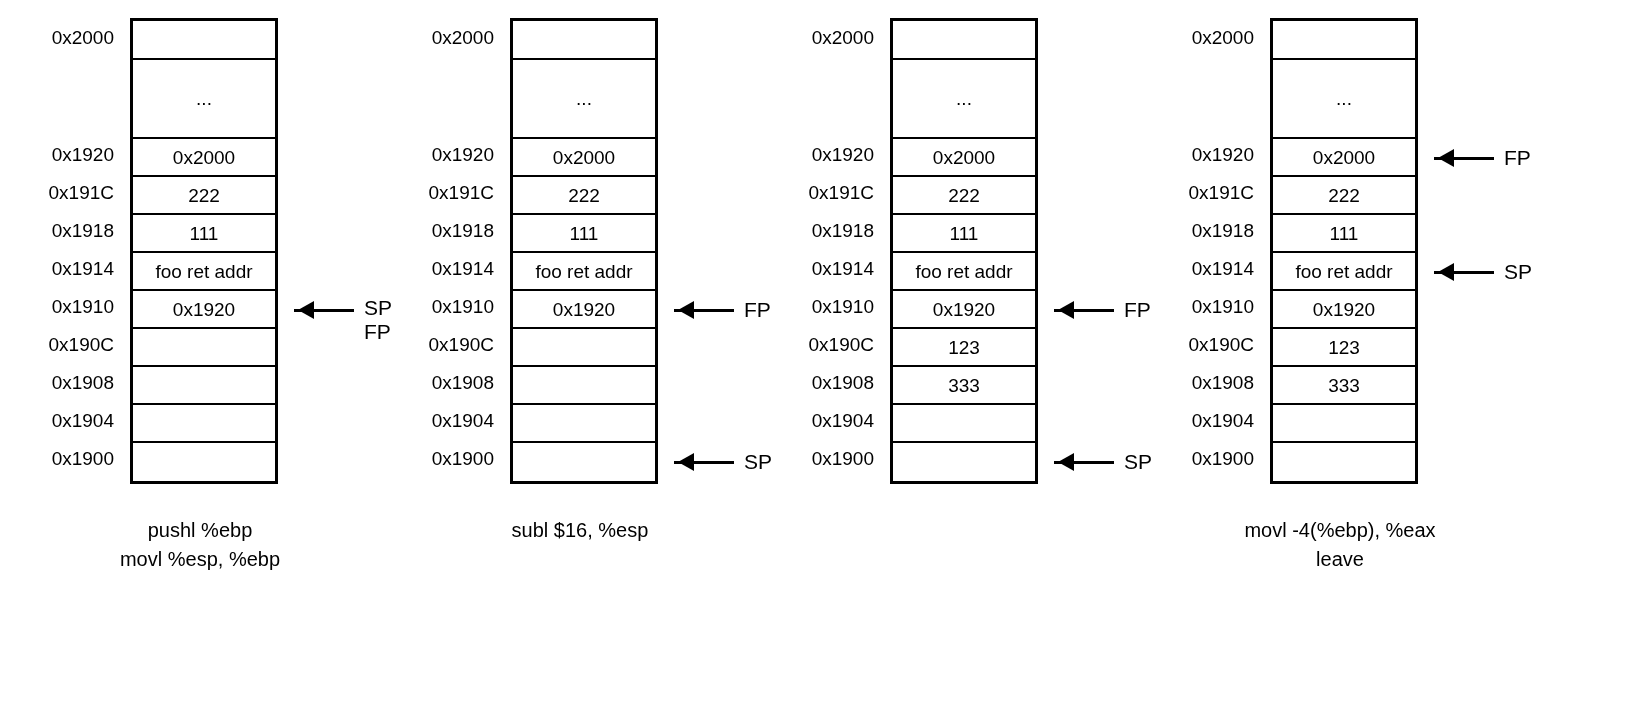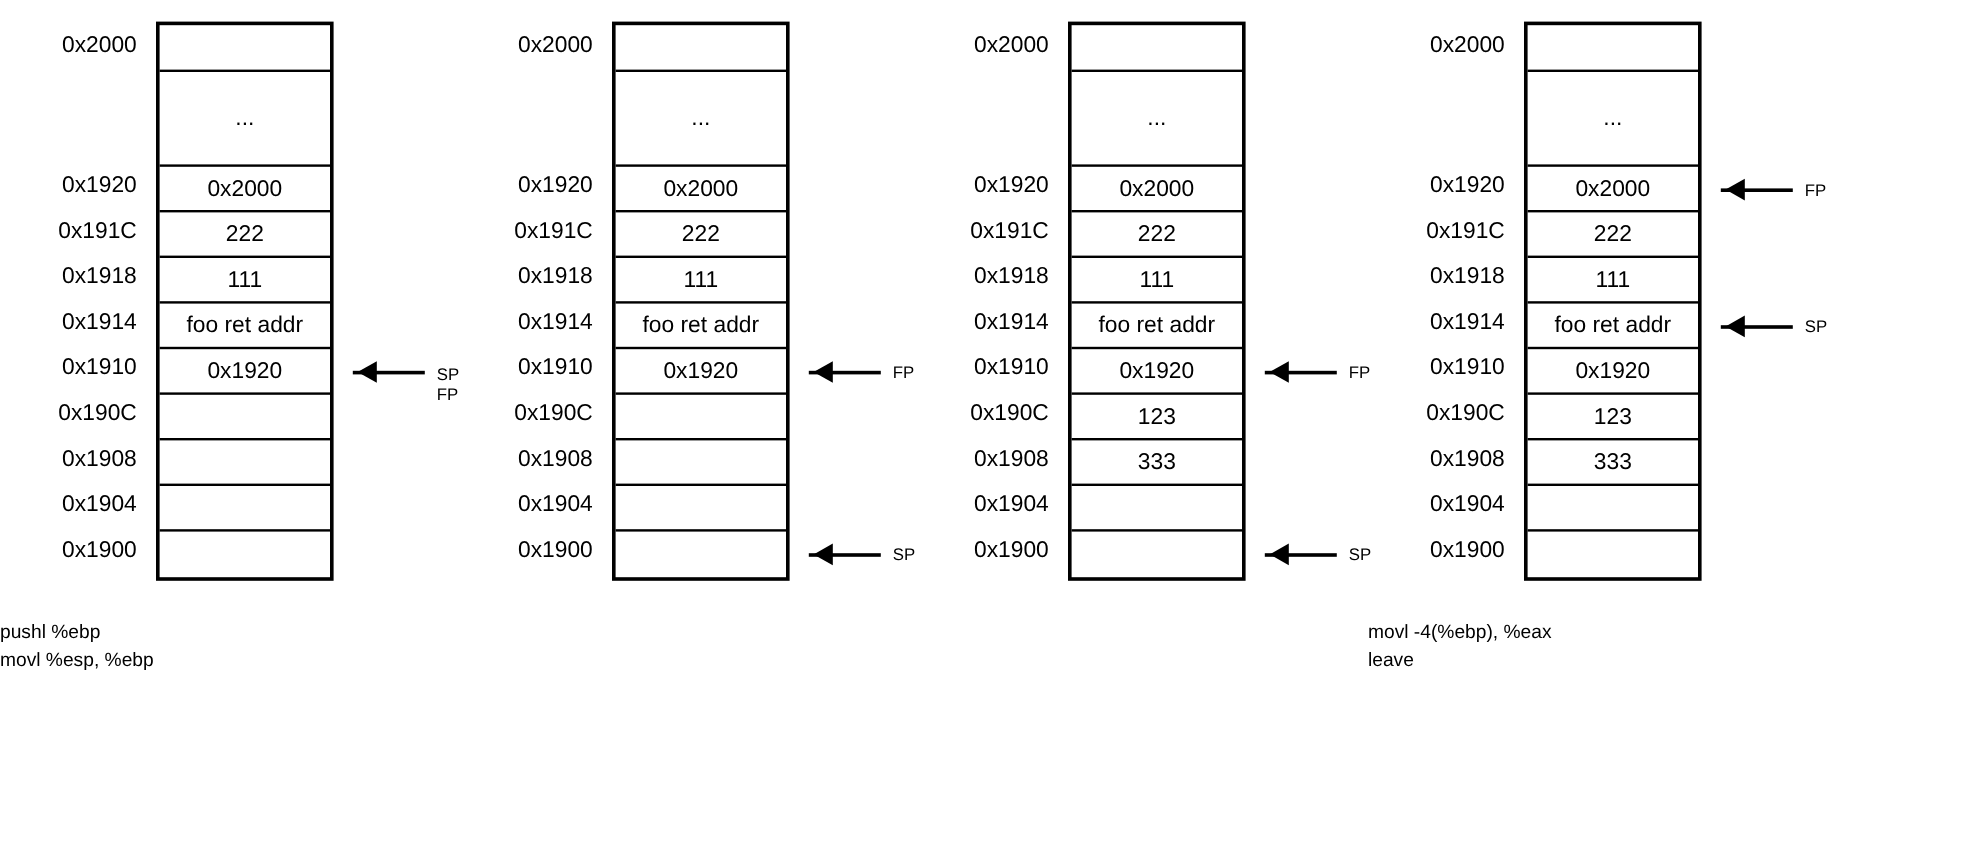--- a/index.html
+++ b/index.html
@@ -97,35 +97,35 @@
     left: 4px;
     top: 50%;
     transform: translateY(-50%);
     width: 0;
     height: 0;
     border-top: 9px solid transparent;
     border-bottom: 9px solid transparent;
     border-right: 16px solid #000;
   }
   .arrow .label {
-    font-size: 14px;
+    font-size: 21px;
     line-height: 1.15;
     margin-left: 10px;
     white-space: pre-line;
     text-align: left;
   }
   .arrow.two-line .label { margin-top: 20px; }
 
   
   .caption {
     position: absolute;
     left: 0;
     width: 400px;
-    text-align: left;
-    font-size: 16px;
+    text-align: center;
+    font-size: 20px;
     line-height: 1.45;
     white-space: pre-line;
   }
 </style>
 </head>
 <body>
 
 <div id="diagram">
     <div class="panel" style="left: 0px;">
       <div class="addr-wrap">
@@ -240,20 +240,21 @@
           <div class="head"></div>
         </div>
         <div class="label">FP</div>
       </div>
       <div class="arrow" style="top: 443px; height: 38px;">
         <div class="shaft">
           <div class="head"></div>
         </div>
         <div class="label">SP</div>
       </div>
+      <div class="caption" style="top: 516px;">subl $16, %esp</div>
     </div>
     <div class="panel" style="left: 760px;">
       <div class="addr-wrap">
         <div class="addr-row tall-top">0x2000</div>
         <div class="addr-row tall-ellipsis"></div>
         <div class="addr-row">0x1920</div>
         <div class="addr-row">0x191C</div>
         <div class="addr-row">0x1918</div>
         <div class="addr-row">0x1914</div>
         <div class="addr-row">0x1910</div>

